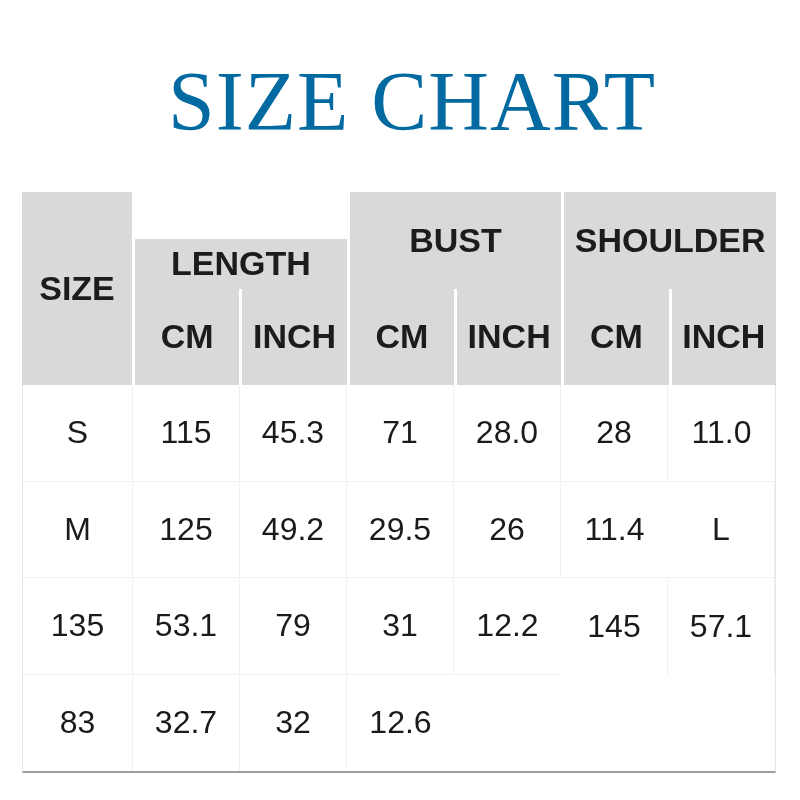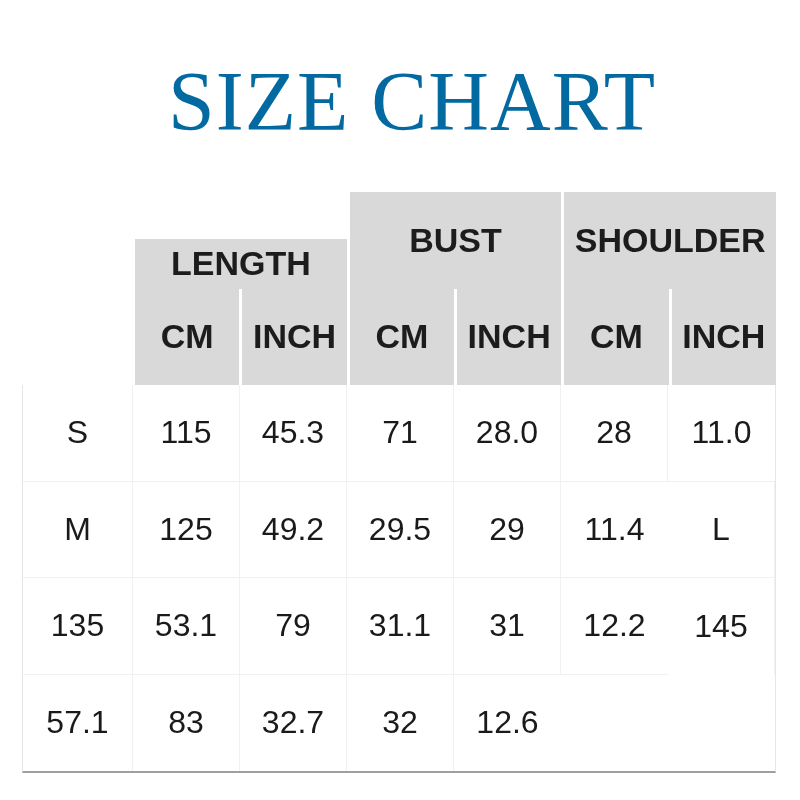--- a/index.html
+++ b/index.html
@@ -62,20 +62,21 @@
 </head>
 <body>
 
 <div class="page">
 
   <div class="title">SIZE CHART</div>
 
   <div class="size-table">
 
     <div class="thead">
+      <div class="hcell h-size">SIZE</div>
 
       <div class="hcell h-length">LENGTH</div>
       <div class="hcell h-bust">BUST</div>
       <div class="hcell h-shoulder">SHOULDER</div>
 
       <div class="hcell sub1">CM</div>
       <div class="hcell sub2">INCH</div>
       <div class="hcell sub3">CM</div>
       <div class="hcell sub4">INCH</div>
       <div class="hcell sub5">CM</div>
@@ -89,28 +90,27 @@
       <div class="dcell">45.3</div>
       <div class="dcell">71</div>
       <div class="dcell">28.0</div>
       <div class="dcell">28</div>
       <div class="dcell last-col">11.0</div>
 
       <div class="dcell">M</div>
       <div class="dcell">125</div>
       <div class="dcell">49.2</div>
       <div class="dcell">29.5</div>
-      <div class="dcell">29</div>
+      <div class="dcell">26</div>
       <div class="dcell last-col">11.4</div>
 
       <div class="dcell">L</div>
       <div class="dcell">135</div>
       <div class="dcell">53.1</div>
       <div class="dcell">79</div>
-      <div class="dcell">31.1</div>
       <div class="dcell">31</div>
       <div class="dcell last-col">12.2</div>
 
       <div class="dcell last-row">145</div>
       <div class="dcell last-row">57.1</div>
       <div class="dcell last-row">83</div>
       <div class="dcell last-row">32.7</div>
       <div class="dcell last-row">32</div>
       <div class="dcell last-col last-row">12.6</div>
     </div>

